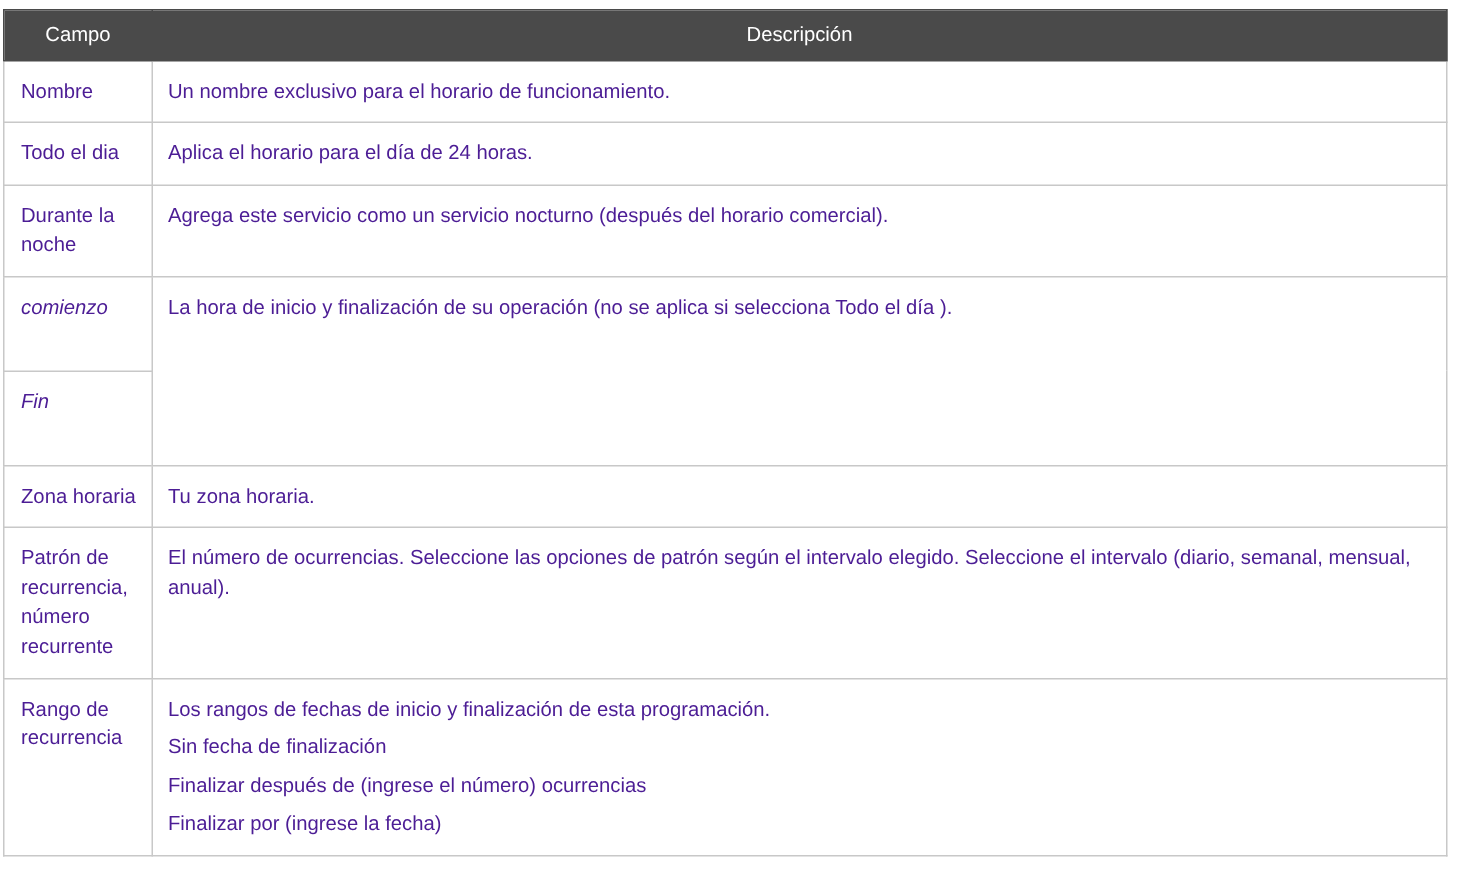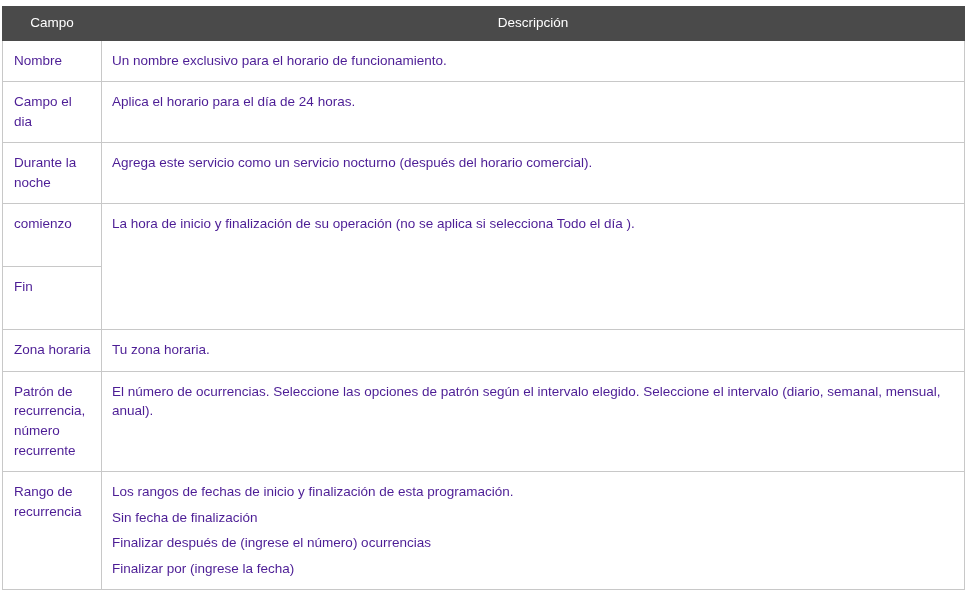--- a/index.html
+++ b/index.html
@@ -46,21 +46,21 @@
   }
   .doc-table tbody td p {
     margin: 0;
   }
   .doc-table tbody td p + p {
     margin-top: 6px;
   }
   .nowrap-b {
     font-weight: normal;
   }
-  .cell-tall-1 { height: 41px; }
+  .cell-tall-1 { height: 41px; font-style: italic; }
 </style>
 </head>
 <body>
 
 <table class="doc-table">
   <colgroup>
       <col class="c1">
       <col class="c2">
     </colgroup>
   <thead>
@@ -70,21 +70,21 @@
     </tr>
   </thead>
   <tbody>
     <tr>
       <td class="field">Nombre</td>
       <td>
         <p><span>Un nombre exclusivo para el horario de funcionamiento.</span></p>
       </td>
     </tr>
     <tr>
-      <td class="field">Campo el dia</td>
+      <td class="field">Todo el dia</td>
       <td>
         <p><span>Aplica el horario para el día de 24 horas.</span></p>
       </td>
     </tr>
     <tr>
       <td class="field">Durante la noche</td>
       <td>
         <p><span>Agrega este servicio como un servicio nocturno (después del horario comercial).</span></p>
       </td>
     </tr>

